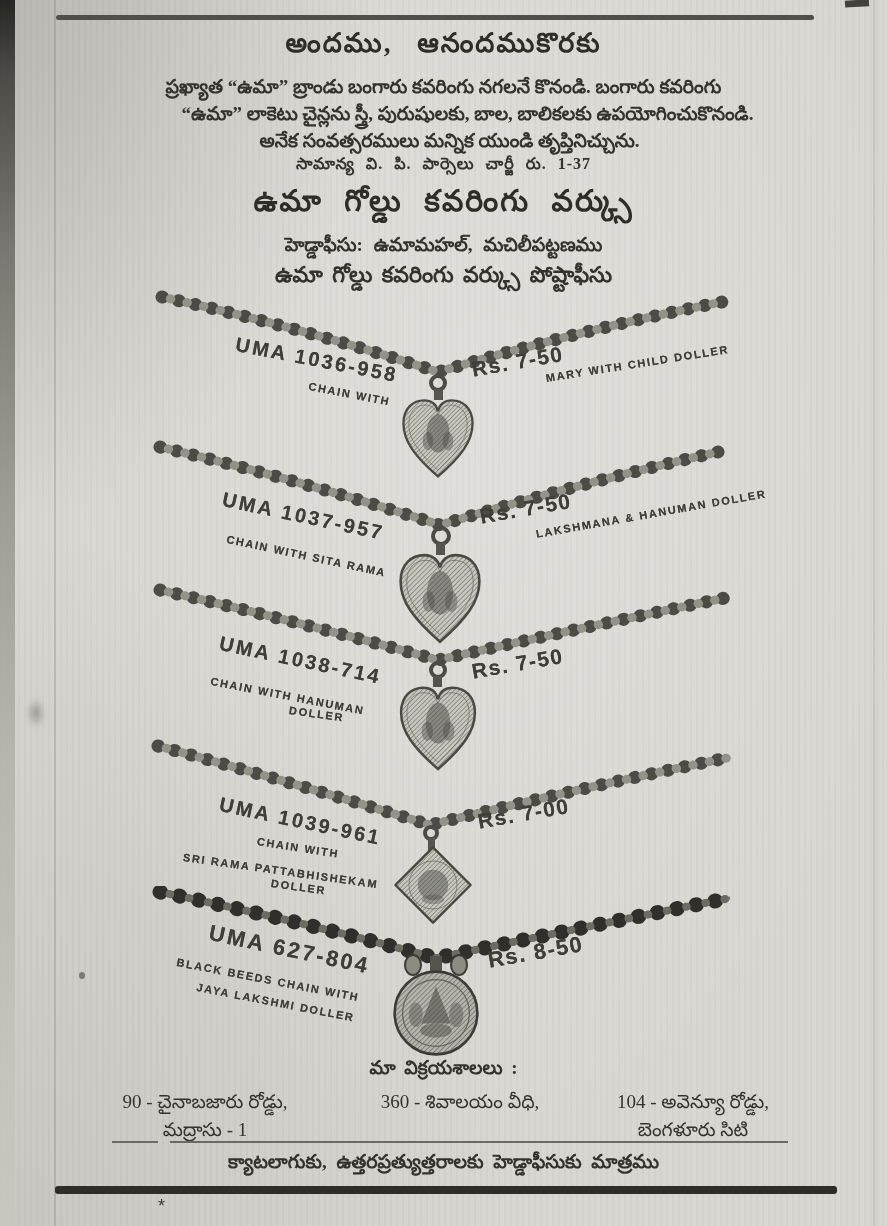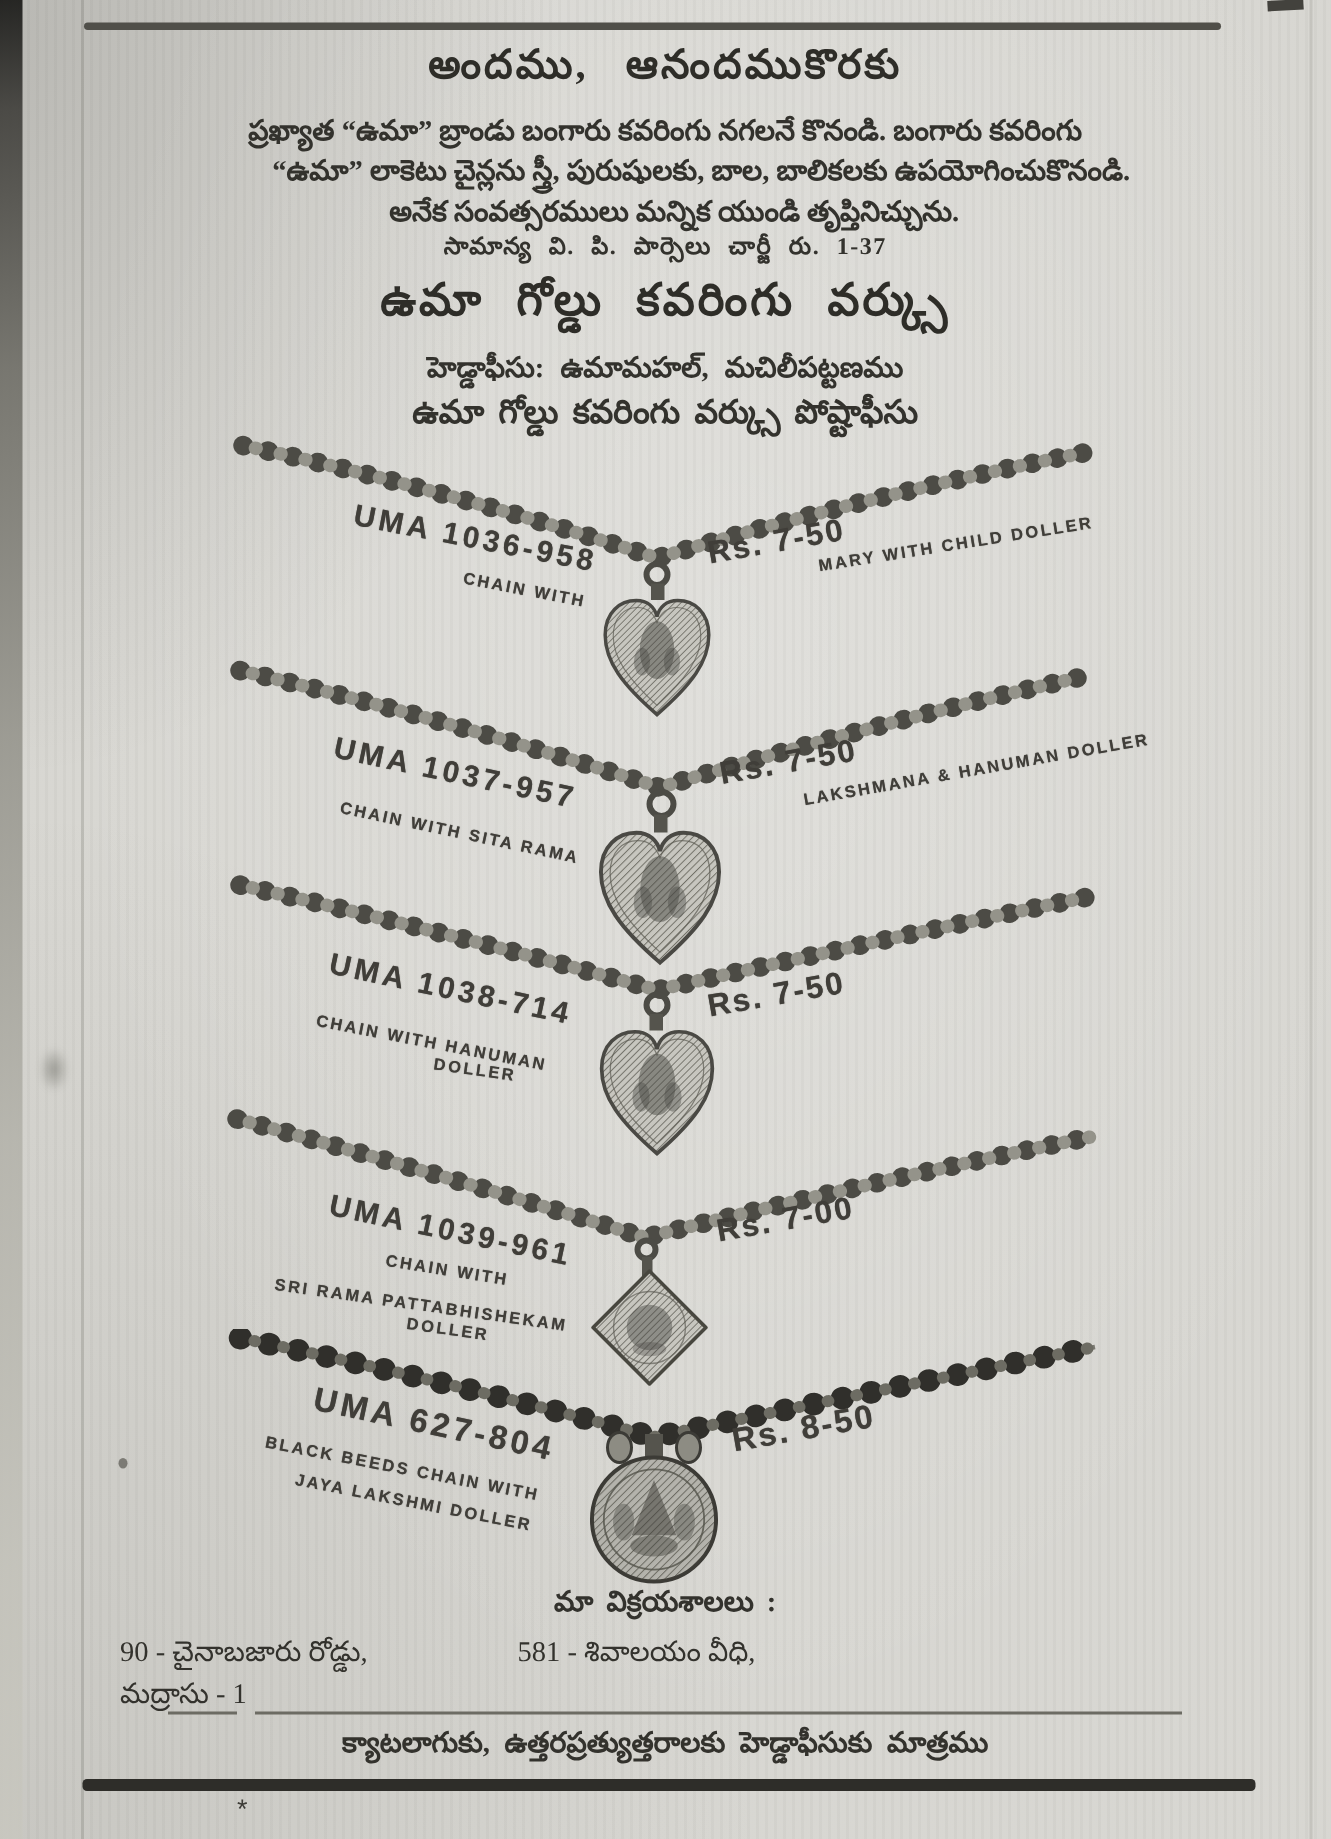--- a/index.html
+++ b/index.html
@@ -57,21 +57,21 @@
 
   .lbl{position:absolute;font-family:"Liberation Sans",sans-serif;font-weight:bold;color:#403e39;
     transform-origin:left top;white-space:nowrap;text-shadow:0 0 .6px rgba(64,62,57,.85);}
   .code{font-size:20px;letter-spacing:2.5px;}
   .desc{font-size:11px;letter-spacing:1.7px;}
   .price{font-size:21px;letter-spacing:1.5px;}
   .big{font-size:22px;}
 
   
   .outlets-heading{top:1057px;font-size:19px;word-spacing:4px;}
-  .outlet{position:absolute;font-size:19px;line-height:28px;color:#33322d;
+  .outlet{position:absolute;text-align:center;font-size:19px;line-height:28px;color:#33322d;
     font-family:"Liberation Serif",serif;white-space:nowrap;}
   .outlet1{left:80px;width:250px;top:1088px;}
   .outlet2{left:345px;width:230px;top:1088px;}
   .outlet3{left:583px;width:220px;top:1088px;}
   .thin-rule-a{position:absolute;left:112px;top:1141px;width:46px;height:2px;background:#6c6b63;}
   .thin-rule-b{position:absolute;left:170px;top:1141px;width:618px;height:2px;background:#6c6b63;}
   .footer-note{top:1151px;font-size:19px;word-spacing:5px;}
   .thick-rule{position:absolute;left:55px;top:1186px;width:782px;height:8px;background:#2e2d29;border-radius:3px;}
   .asterisk{position:absolute;left:158px;top:1196px;font-size:18px;color:#3d3c37;font-family:"Liberation Sans",sans-serif;}
 </style>
@@ -206,21 +206,25 @@
     <span class="lbl desc" style="left:198px;top:981px;transform:rotate(11deg)">JAYA LAKSHMI DOLLER</span>
     <span class="lbl price big" style="left:486px;top:948px;transform:rotate(-10deg)">Rs. 8-50</span>
   </div>
 
   <div class="tel outlets-heading">మా విక్రయశాలలు :</div>
   <div class="outlet outlet1">
     <div>90 - చైనాబజారు రోడ్డు,</div>
     <div>మద్రాసు - 1</div>
   </div>
   <div class="outlet outlet2">
-    <div>581 - శివాలయం వీధి,</div>
+    <div>360 - శివాలయం వీధి,</div>
+  </div>
+  <div class="outlet outlet3">
+    <div>104 - అవెన్యూ రోడ్డు,</div>
+    <div>బెంగళూరు సిటి</div>
   </div>
 
   <div class="thin-rule-a"></div>
   <div class="thin-rule-b"></div>
   <div class="tel footer-note">క్యాటలాగుకు, ఉత్తరప్రత్యుత్తరాలకు హెడ్డాఫీసుకు మాత్రము</div>
   <div class="thick-rule"></div>
   <span class="asterisk">*</span>
 
 </div>
 

